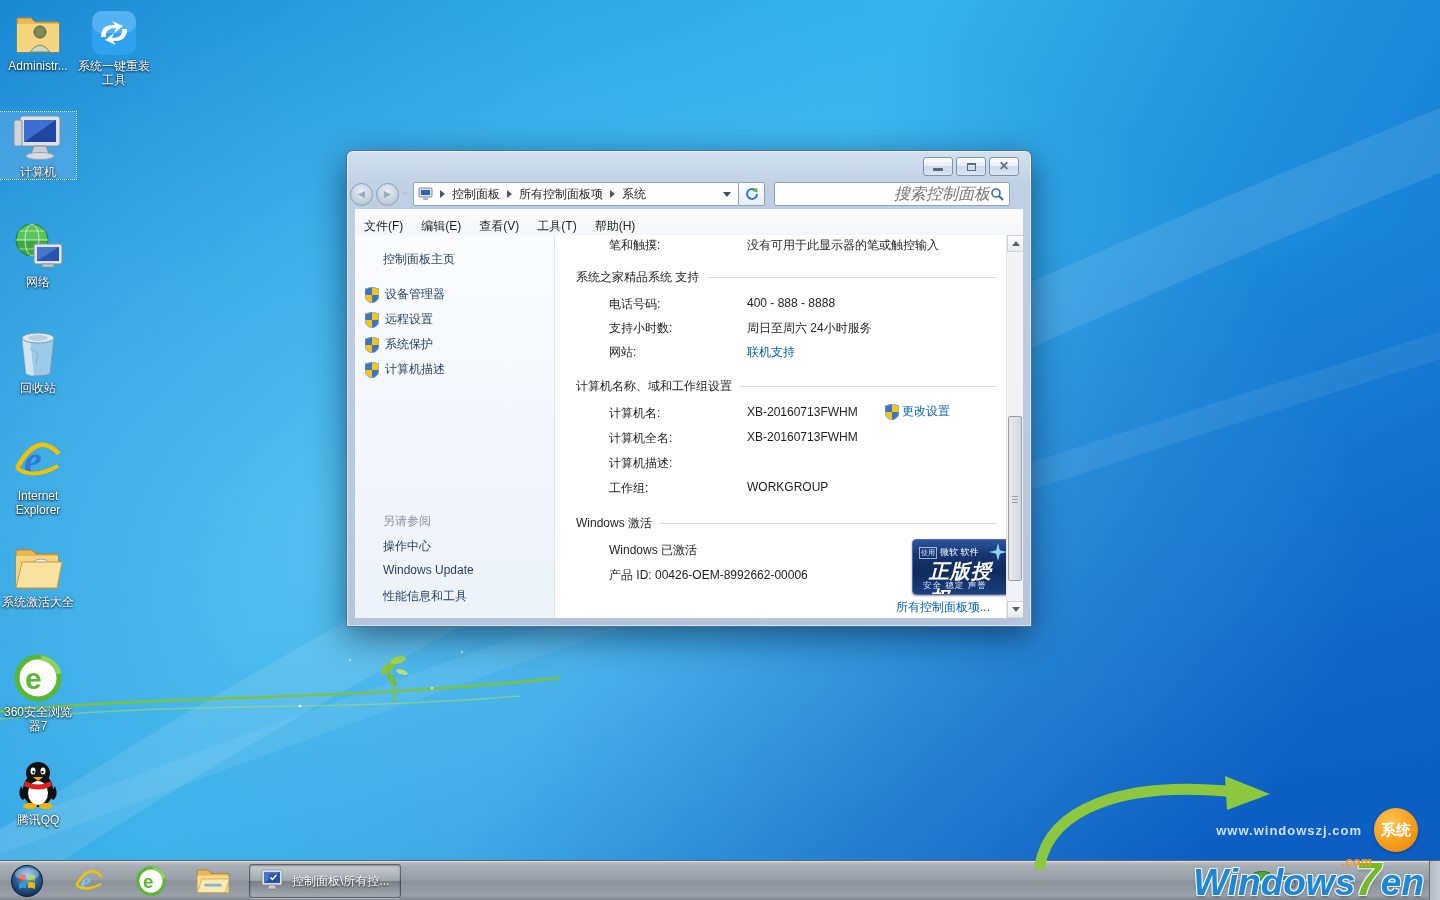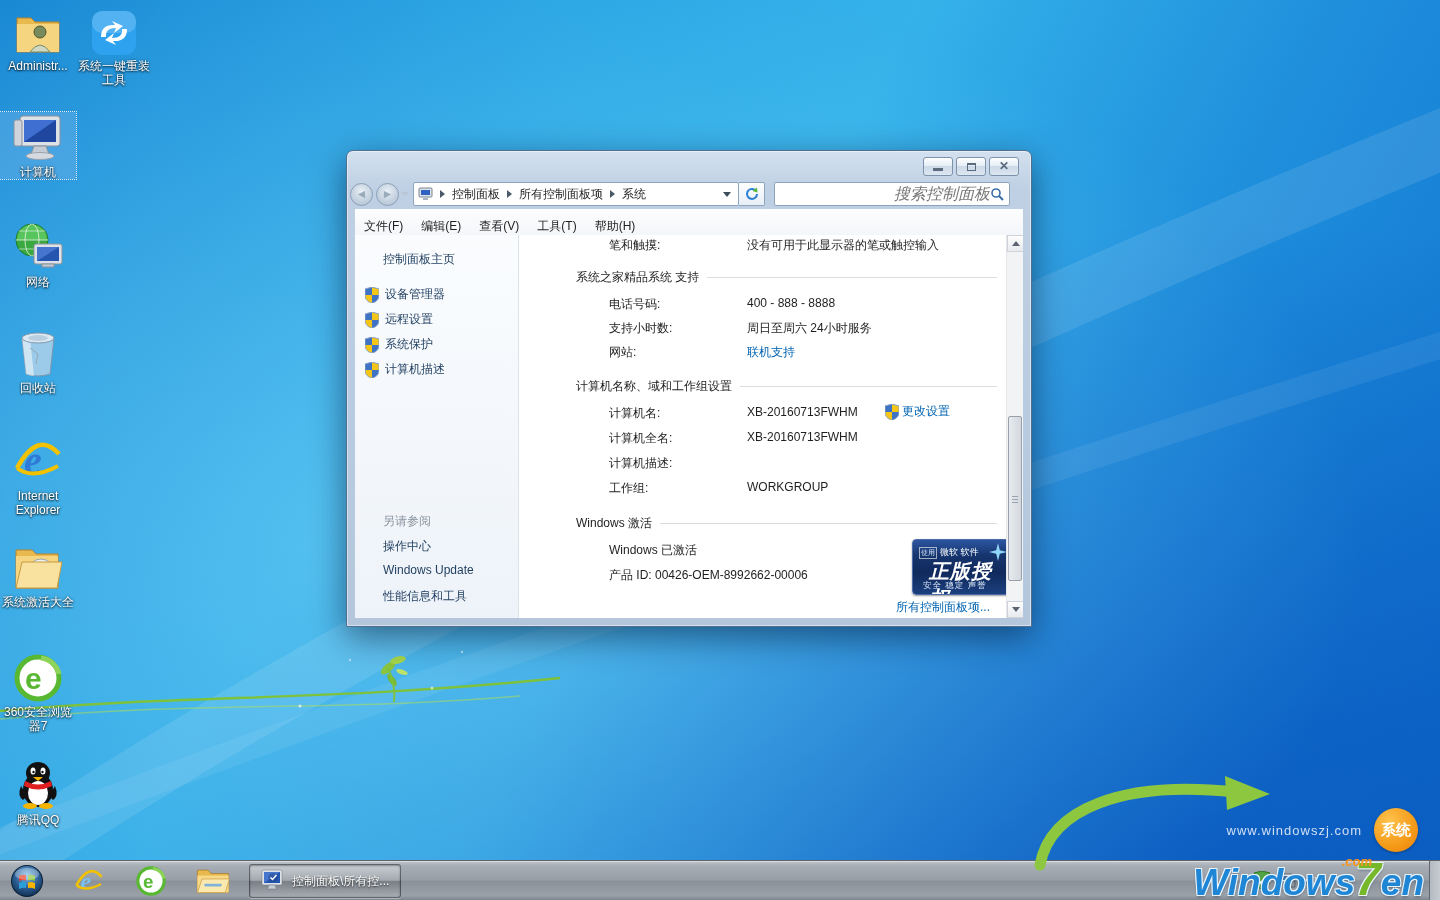--- a/index.html
+++ b/index.html
@@ -53,21 +53,21 @@
     display:flex; align-items:center; padding:0 5px; }
   .searchbox input { flex:1; border:none; outline:none; font-size:16px; font-style:italic; color:#5d6c7b;
     font-family:"Liberation Sans",sans-serif; background:transparent;text-align:right; }
 
   .menubar { position:absolute; left:8px; top:58px; right:8px; height:36px;
     background:linear-gradient(180deg,#fcfdfe,#f1f4f8); border-bottom:1px solid #e0e5ec;
     display:flex; align-items:center; font-size:12px; color:#1e1e1e; }
   .menubar .mi { padding:0 9px; cursor:pointer; }
 
   .contentarea { position:absolute; left:8px; top:84px; right:8px; bottom:8px; background:#fff; overflow:hidden; }
-  .sidebar { position:absolute; left:0; top:0; width:164px; bottom:0;
+  .sidebar { position:absolute; left:0; top:0; width:200px; bottom:0;
     background:linear-gradient(180deg,#fafcfe,#eef3f9); border-right:1px solid #dde4ec; font-size:12px; }
   .sb-item { position:absolute; left:28px; color:#1d3c5e; cursor:pointer; white-space:nowrap; }
   .sb-task { position:absolute; left:10px; display:flex; align-items:center; cursor:pointer; color:#1d3c5e; white-space:nowrap; }
   .sb-task svg { margin-right:6px; }
   .sb-gray { position:absolute; left:28px; color:#8b95a0; }
 
   .main { position:absolute; left:200px; right:17px; top:0; bottom:0; font-size:12px; color:#1e1e1e; }
   .sec-title { position:absolute; left:21px; display:flex; align-items:center; white-space:nowrap; width:calc(100% - 30px); }
   .sec-title .line { flex:1; height:1px; background:#dcdcdc; margin-left:8px; }
   .row-label { position:absolute; left:54px; white-space:nowrap; }
@@ -106,21 +106,21 @@
     box-shadow:0 1px 2px rgba(0,0,0,.35) inset, 0 1px 0 rgba(255,255,255,.35);
     display:flex; align-items:center; padding-left:8px; cursor:pointer; }
   .taskbtn .t { margin-left:8px; font-size:12px; color:#fff; text-shadow:0 1px 2px rgba(0,0,0,.8); white-space:nowrap; }
   .tray { position:absolute; right:120px; top:10px; display:flex; align-items:center; opacity:.95; }
   .tray > * { margin-left:9px; cursor:pointer; }
   .showdesk { position:absolute; right:0; top:0; width:11px; height:40px; border-left:1px solid #626970;
     background:linear-gradient(90deg,#b4bac1,#c6ccd2); cursor:pointer; }
 
   
   .wm { position:absolute; pointer-events:none; z-index:50; }
-  .wm-url { right:78px; bottom:62px; font-size:13px; color:rgba(255,255,255,.8); letter-spacing:1px; }
+  .wm-url { right:78px; bottom:62px; font-size:13px; color:rgba(255,255,255,.8); letter-spacing:1px;font-weight:bold; }
   .wm-badge { right:22px; bottom:48px; width:44px; height:44px; border-radius:50%;
     background:radial-gradient(circle at 35% 30%, #ffc34d, #f59a18 60%, #e97f0c);
     box-shadow:0 1px 3px rgba(0,0,0,.3); display:flex; align-items:center; justify-content:center;
     color:#fff; font-size:15px; font-weight:bold; }
   .wm-brand1 { right:70px; bottom:14px; font-size:40px; font-weight:bold; font-style:italic;
     color:rgba(34,120,200,.50); text-shadow:0 0 2px rgba(255,255,255,.85), 1px 1px 0 rgba(255,255,255,.55); white-space:nowrap; }
   .wm-brand2 { right:16px; bottom:-6px; font-size:37px; font-weight:bold; font-style:italic;
     color:#1f86d6; text-shadow:-1px -1px 0 #eaf4fc, 1px -1px 0 #eaf4fc, -1px 1px 0 #eaf4fc, 1px 1px 0 #eaf4fc, 0 2px 3px rgba(0,30,60,.4);
     white-space:nowrap; position:absolute; }
   .wm-brand2 .seven { color:#76b82a; font-size:46px; }

